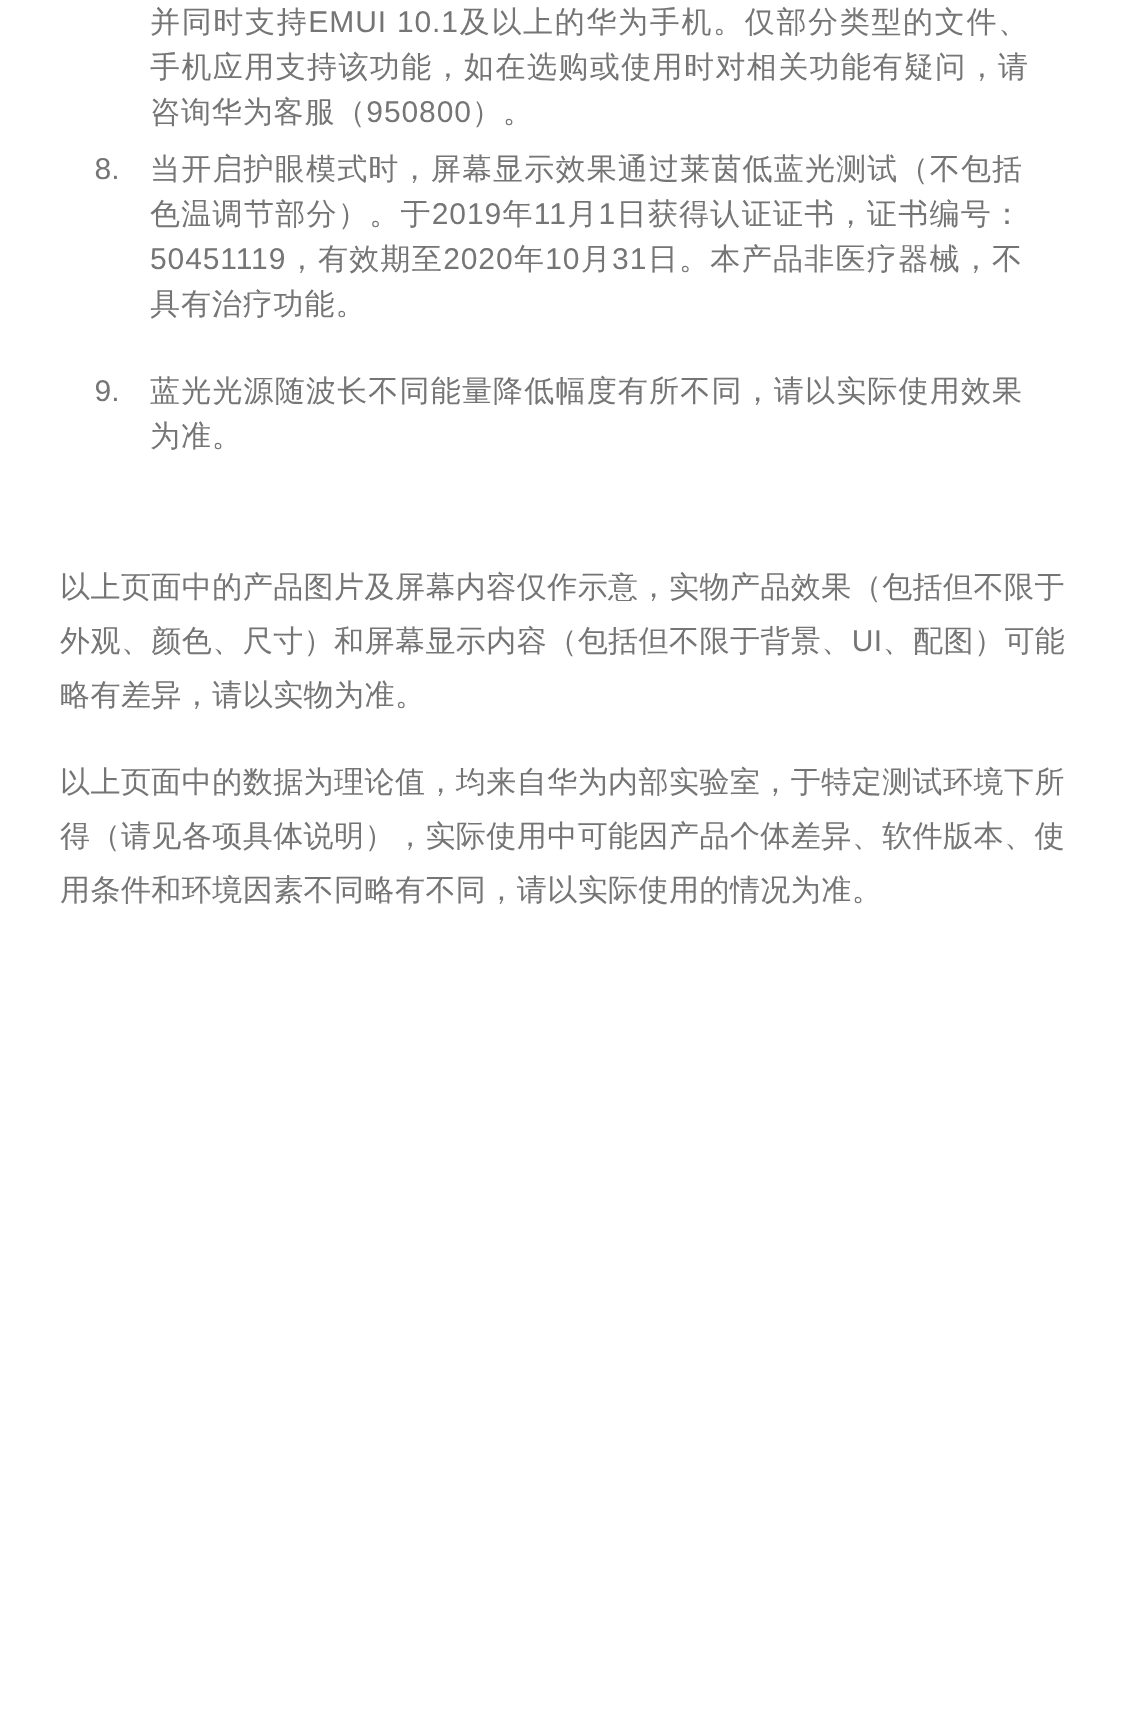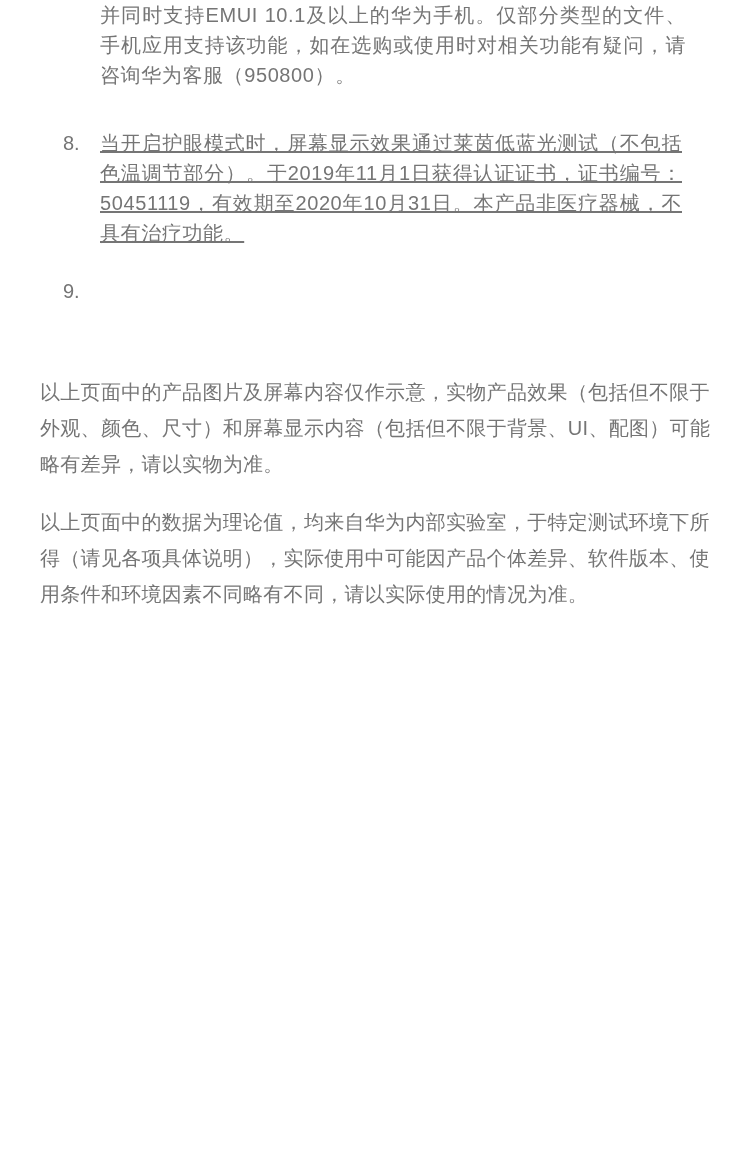--- a/index.html
+++ b/index.html
@@ -19,42 +19,41 @@
     padding-top: 0;
   }
   
   .notes { padding-top: 0px; }
   .continuation {
     margin-left: 100px;
     width: 586px;
     font-size: 20px;
     line-height: 30px;
     letter-spacing: 0.6px;
-    margin-bottom: 38px;
+    margin-bottom: 8px;
     text-align: justify;
     text-justify: inter-ideograph;
   }
   .note-item {
     display: flex;
     margin-left: 63px;
     margin-bottom: 28px;
     font-size: 20px;
     line-height: 30px;
   }
   .note-item .num {
     flex: none;
     width: 37px;
     letter-spacing: 0;
   }
   .note-item .txt {
     width: 582px;
     letter-spacing: 0.6px;
     text-align: justify;
     text-justify: inter-ideograph;
-    text-decoration: underline;
   }
   
   .disclaimers {
     margin-top: 68px;
     margin-left: 40px;
     width: 672px;
   }
   .disclaimers p {
     margin: 0 0 22px 0;
     font-size: 20px;
@@ -72,20 +71,21 @@
 
     <div class="continuation">并同时支持EMUI 10.1及以上的华为手机。仅部分类型的文件、手机应用支持该功能，如在选购或使用时对相关功能有疑问，请咨询华为客服（950800）。</div>
 
     <div class="note-item">
       <span class="num">8.</span>
       <span class="txt">当开启护眼模式时，屏幕显示效果通过莱茵低蓝光测试（不包括色温调节部分）。于2019年11月1日获得认证证书，证书编号：50451119，有效期至2020年10月31日。本产品非医疗器械，不具有治疗功能。</span>
     </div>
 
     <div class="note-item">
       <span class="num">9.</span>
+      <span class="txt">蓝光光源随波长不同能量降低幅度有所不同，请以实际使用效果为准。</span>
     </div>
 
 
 
   </div>
 
   <div class="disclaimers">
     <p>以上页面中的产品图片及屏幕内容仅作示意，实物产品效果（包括但不限于外观、颜色、尺寸）和屏幕显示内容（包括但不限于背景、UI、配图）可能略有差异，请以实物为准。</p>
     <p>以上页面中的数据为理论值，均来自华为内部实验室，于特定测试环境下所得（请见各项具体说明），实际使用中可能因产品个体差异、软件版本、使用条件和环境因素不同略有不同，请以实际使用的情况为准。</p>
   </div>

